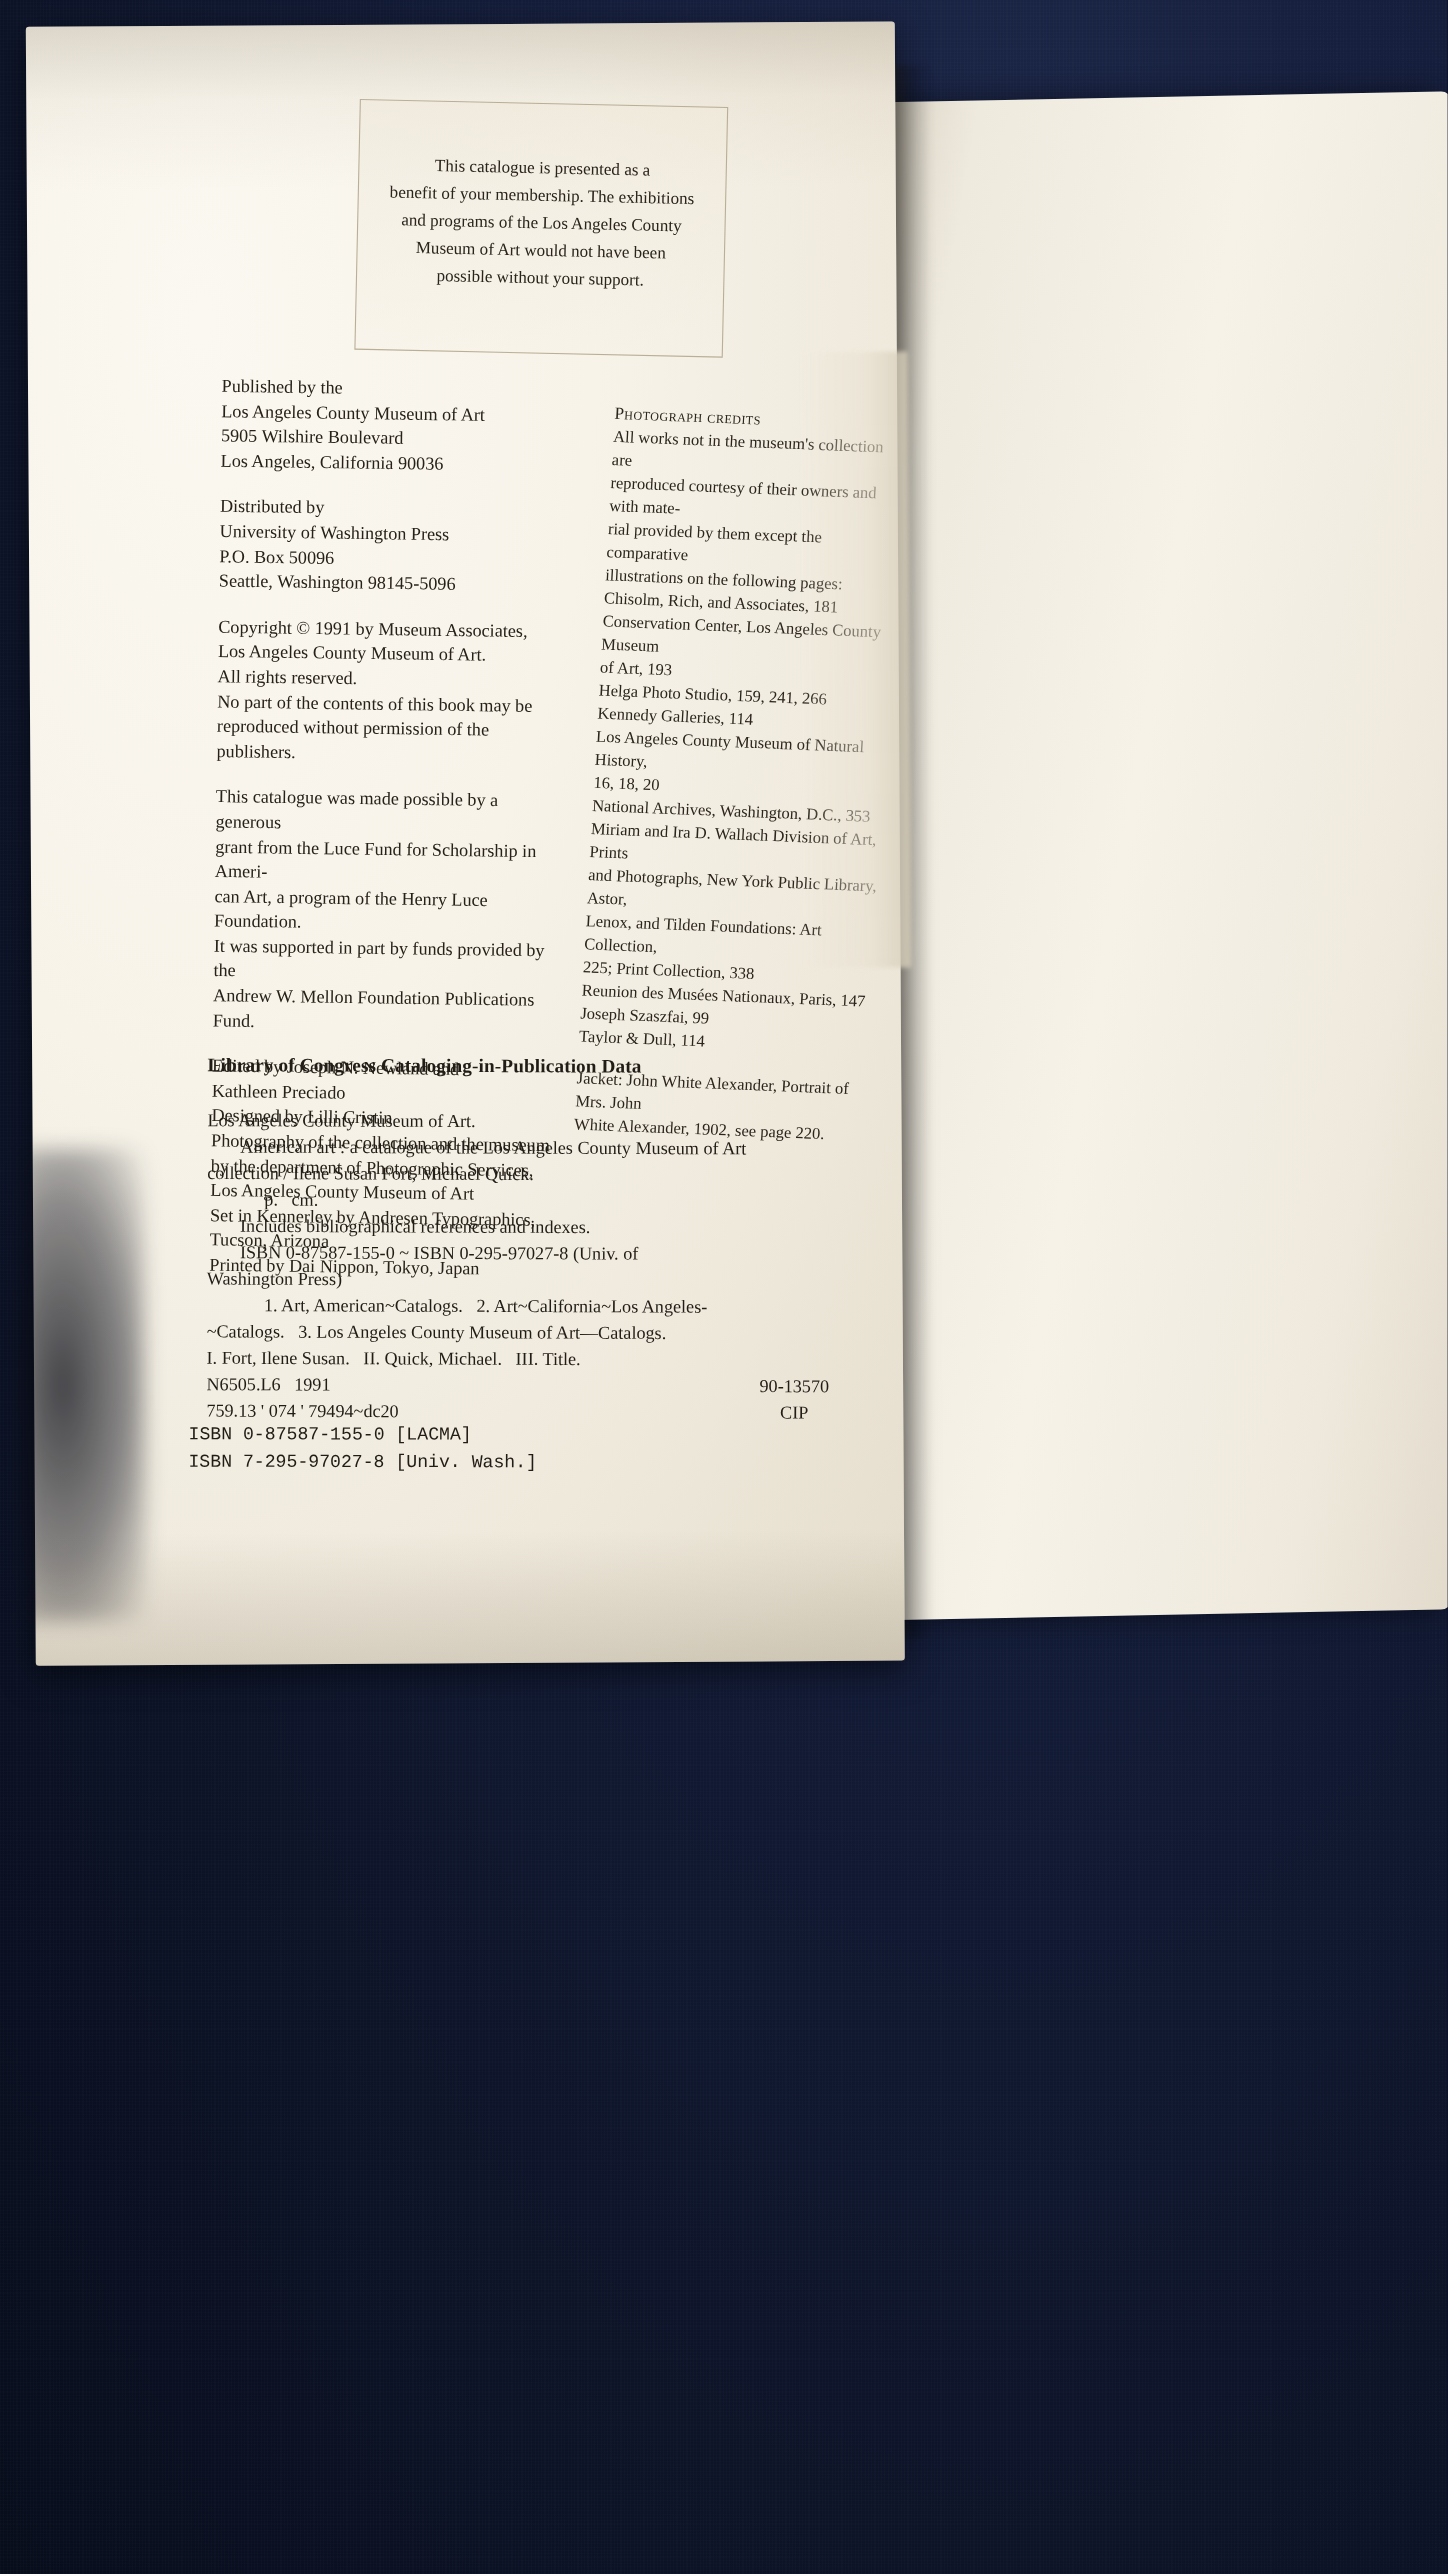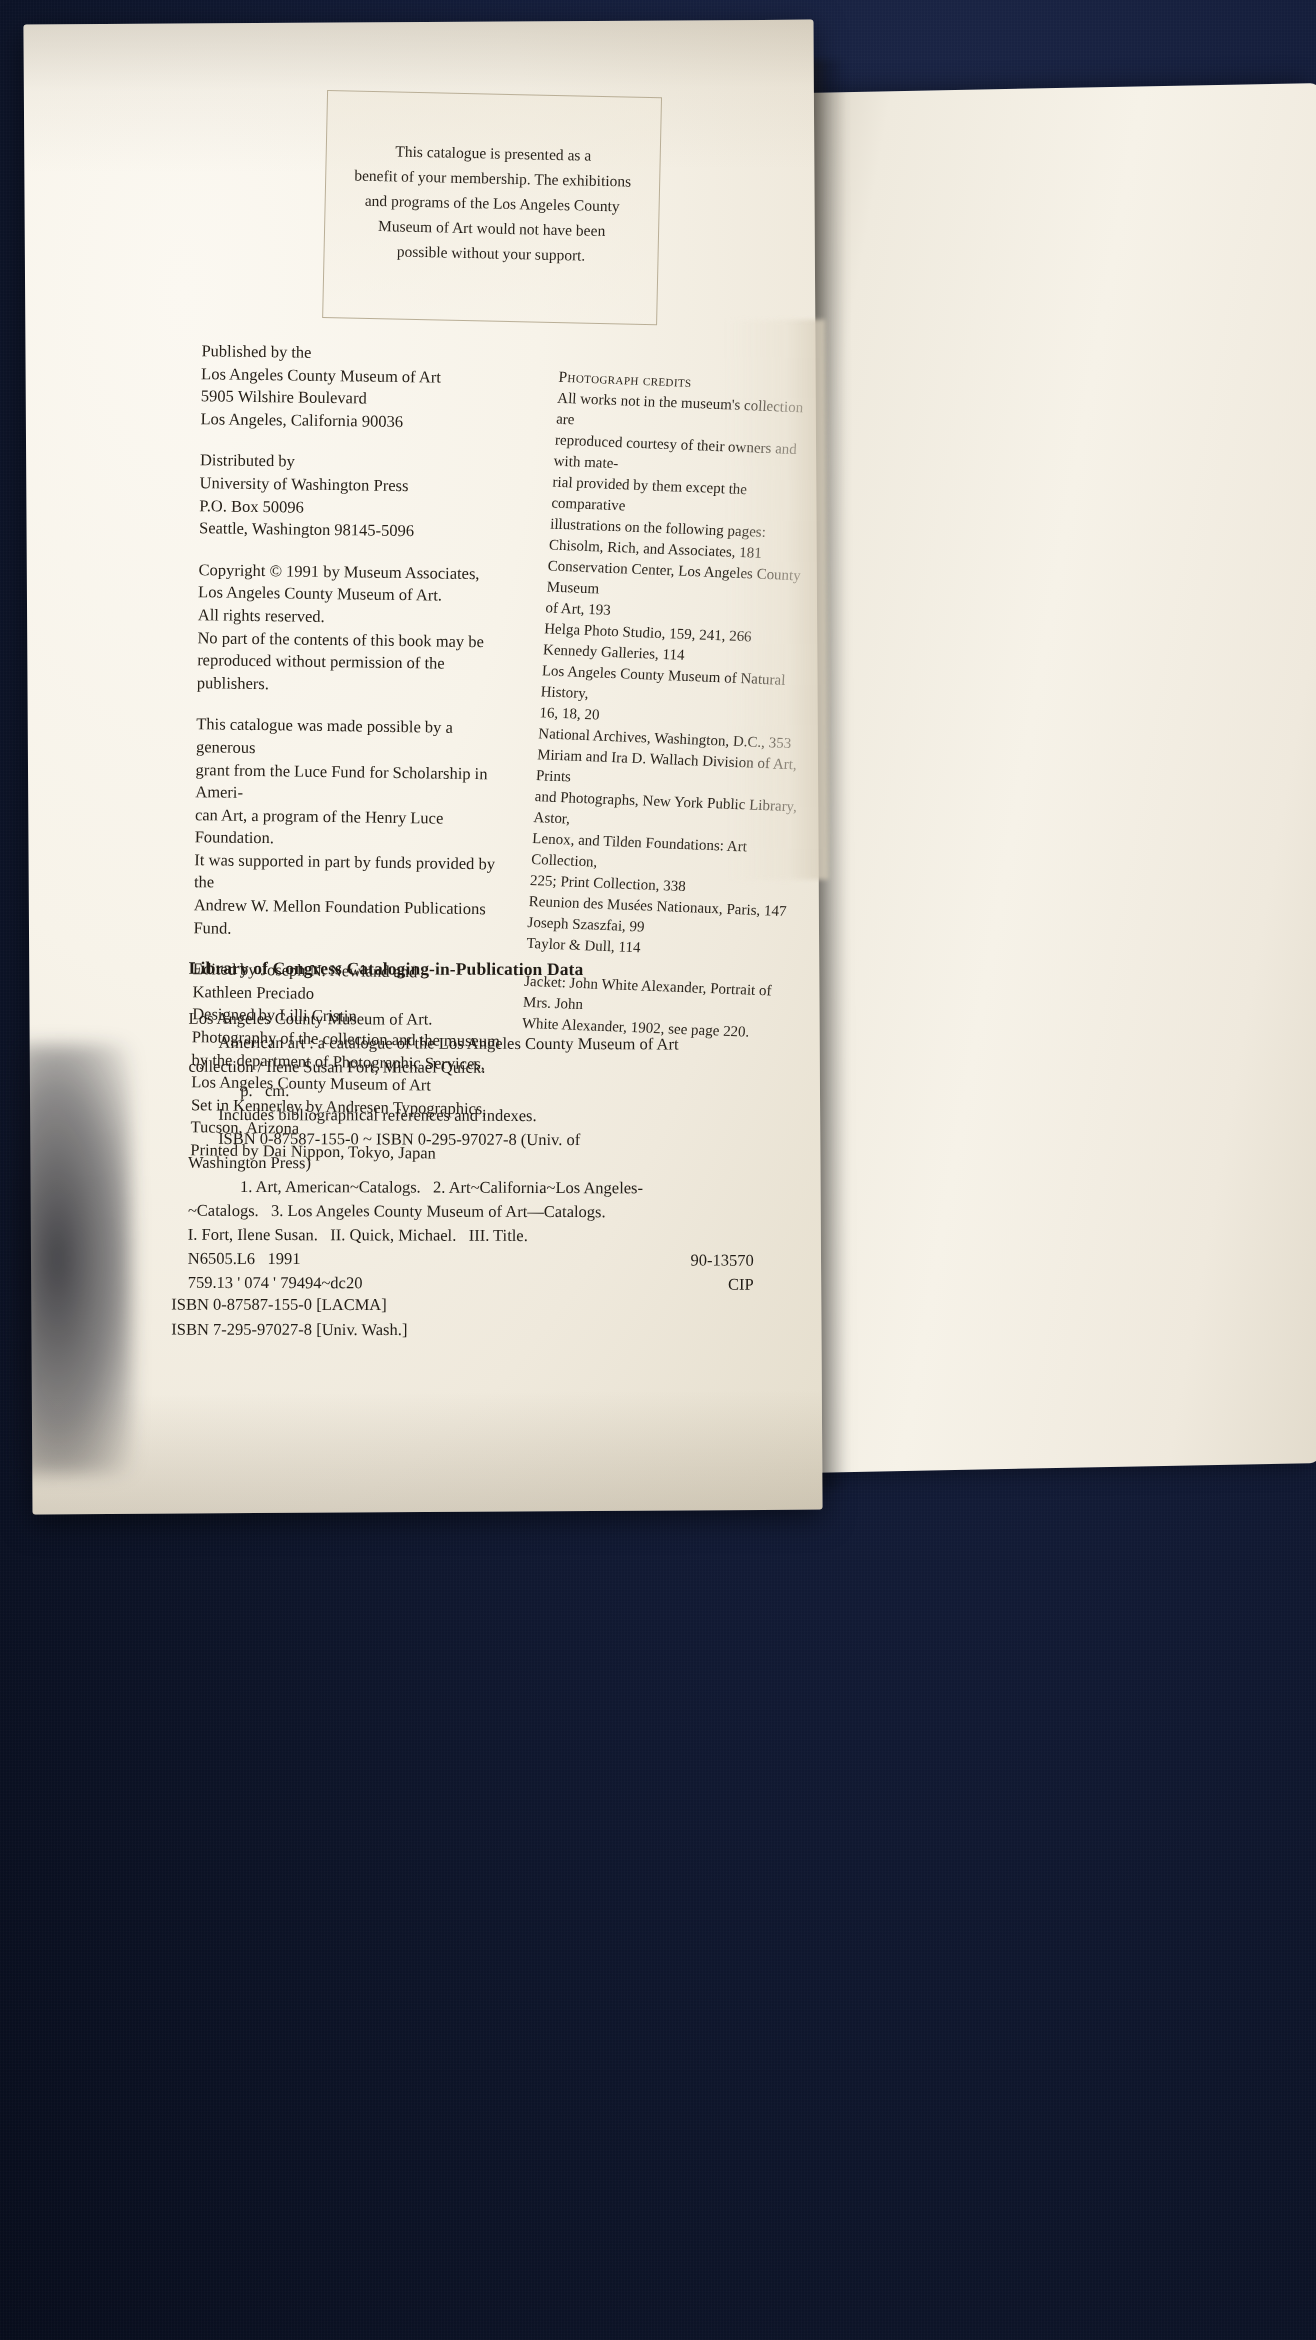--- a/index.html
+++ b/index.html
@@ -190,33 +190,34 @@
     font-weight: bold;
     letter-spacing: .1px;
   }
   #cip .ln { display: block; white-space: pre-wrap; }
   #cip .indent1 { padding-left: 30px; }
   #cip .indent2 { padding-left: 52px; }
   #cip .cipnum {
     position: absolute;
     right: -6px;
     bottom: 0px;
-    text-align: right;
+    text-align: center;
     line-height: 1.45;
   }
   #cip .rowlast { position: relative; }
 
   #isbns {
     position: absolute;
     left: 140px;
     top: 1270px;
     font-size: 16.5px;
     line-height: 1.5;
     transform: rotate(0.45deg);
     color: #211c16;
+    font-family: Liberation Mono, monospace;
   }
   #isbns .ln { display: block; }
 </style>
 </head>
 <body>
 
 <div id="backdrop"></div>
 <div id="right-page"></div>
 <div id="gutter"></div>
 

